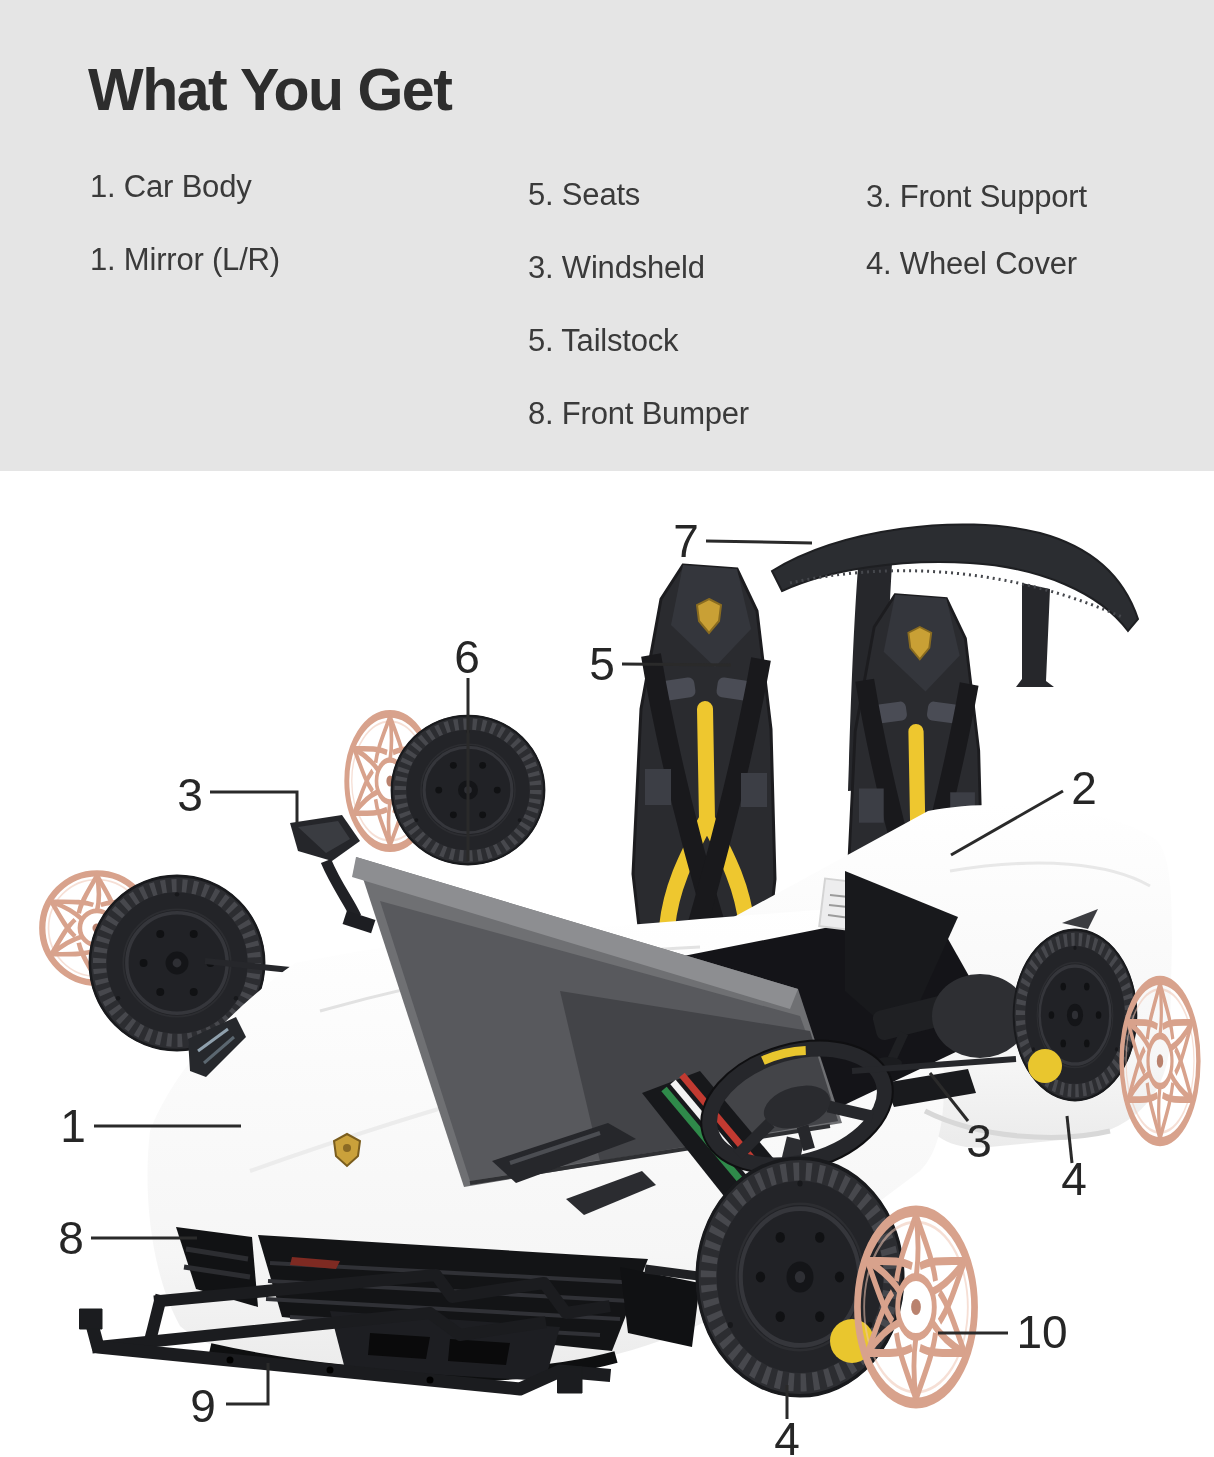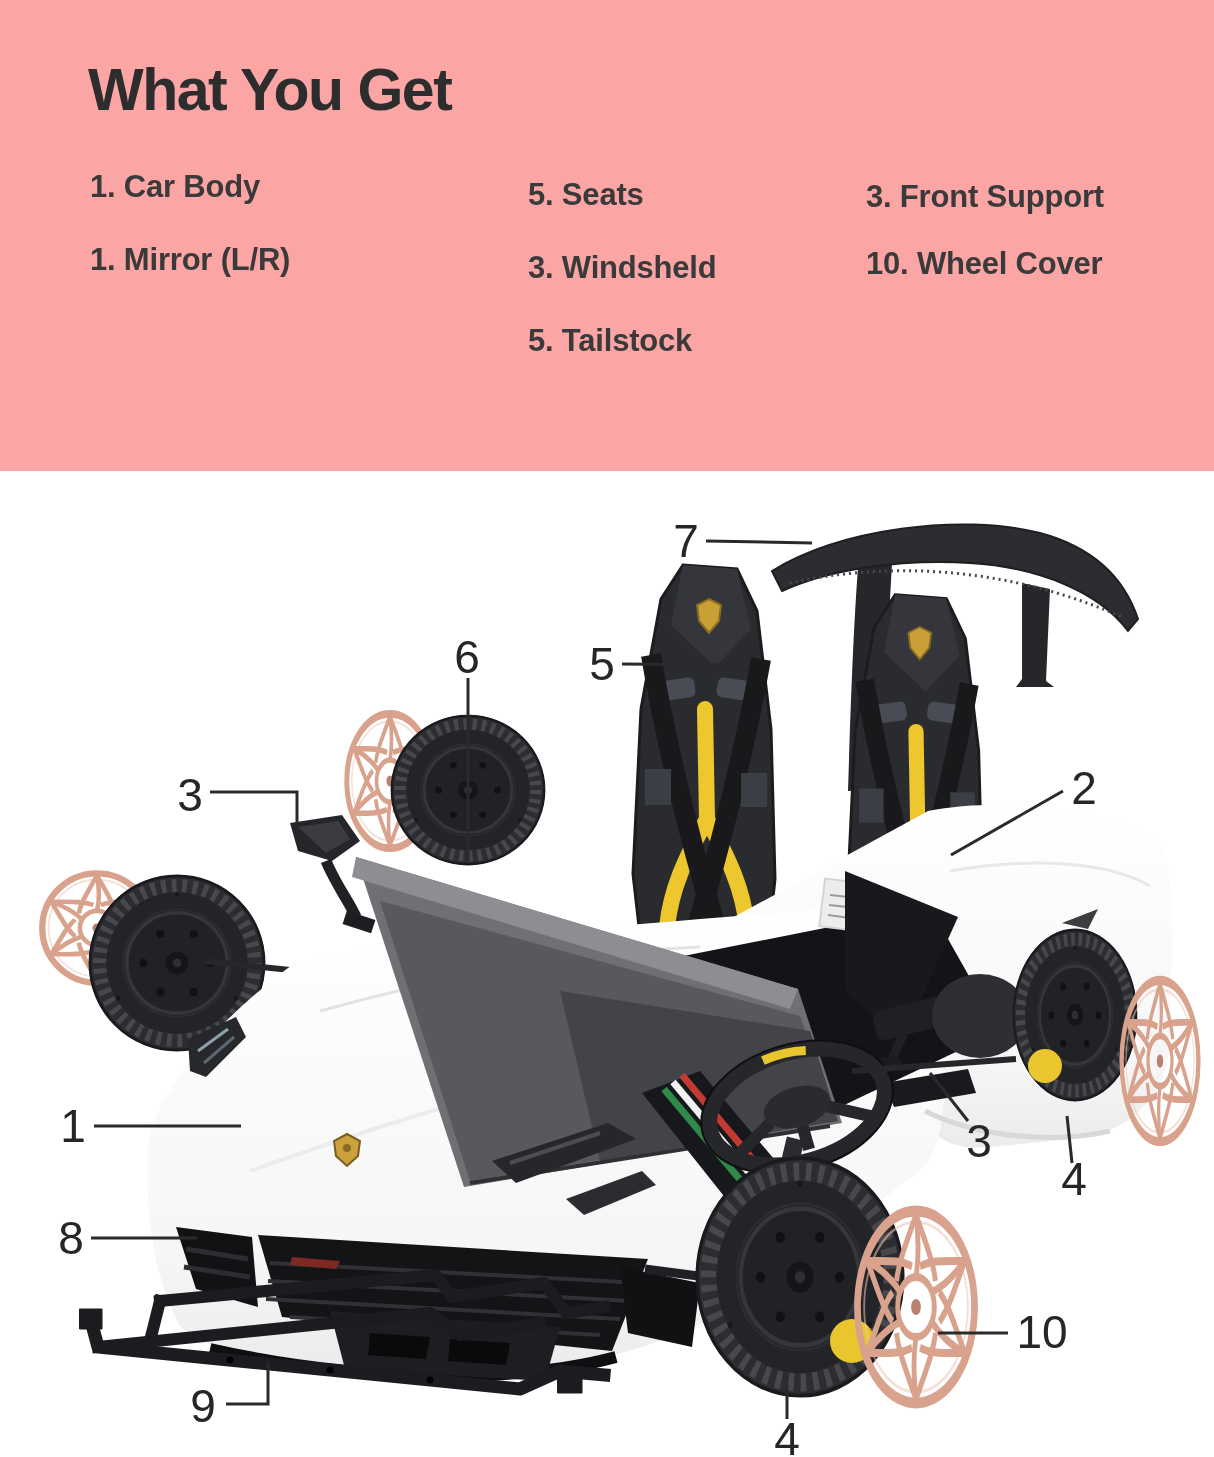--- a/index.html
+++ b/index.html
@@ -1,24 +1,24 @@
 <!DOCTYPE html>
 <html><head>
 <meta charset="utf-8">
 <style>
   html,body{margin:0;padding:0;background:#fff;}
   .page{position:relative;width:1214px;height:1457px;background:#ffffff;
         font-family:"Liberation Sans",sans-serif;overflow:hidden;}
   
-  .hdr{position:absolute;left:0;top:0;width:1214px;height:471px;background:#fca5a5;}
+  .hdr{position:absolute;left:0;top:0;width:1214px;height:471px;background:#e5e5e5;}
   .title{position:absolute;left:88px;top:58px;margin:0;font-size:59px;line-height:1.1;
          font-weight:800;letter-spacing:-1.5px;color:#2d2d2d;}
   ul.col{list-style:none;margin:0;padding:0;position:absolute;}
   ul.col li{display:flex;align-items:center;font-size:31px;color:#3a3a3a;
-            font-weight:700;letter-spacing:-0.2px;white-space:nowrap;}
+            font-weight:400;letter-spacing:-0.2px;white-space:nowrap;}
   .c1{left:90px;top:150px;}  .c1 li{height:73px;}
   .c2{left:528px;top:158px;} .c2 li{height:73px;}
   .c3{left:866px;top:163px;} .c3 li{height:67px;}
   
   .photo{position:absolute;left:0;top:471px;width:1214px;height:986px;background:#ffffff;}
   .photo svg{display:block;}
   .callout-num{font-family:"Liberation Sans",sans-serif;font-size:46px;font-weight:500;fill:#262626;}
   .cline{stroke:#2a2a2a;stroke-width:3;fill:none;}
 </style>
 </head>
@@ -30,24 +30,25 @@
     <h1 class="title">What You Get</h1>
 
     <ul class="col c1">
       <li>1. Car Body</li>
       <li>1. Mirror (L/R)</li>
     </ul>
     <ul class="col c2">
       <li>5. Seats</li>
       <li>3. Windsheld</li>
       <li>5. Tailstock</li>
+      <li>8. Front Bumper</li>
     </ul>
     <ul class="col c3">
       <li>3. Front Support</li>
-      <li>10. Wheel Cover</li>
+      <li>4. Wheel Cover</li>
     </ul>
   </header>
 
   <figure class="photo" style="margin:0">
     <svg width="1214" height="986" viewBox="0 0 1214 986">
       <defs>
         <linearGradient id="bodyG" x1="0" y1="0" x2="0" y2="1">
           <stop offset="0" stop-color="#ffffff"></stop>
             <stop offset="0.75" stop-color="#f6f6f6"></stop>
             <stop offset="1" stop-color="#ebebeb"></stop>

